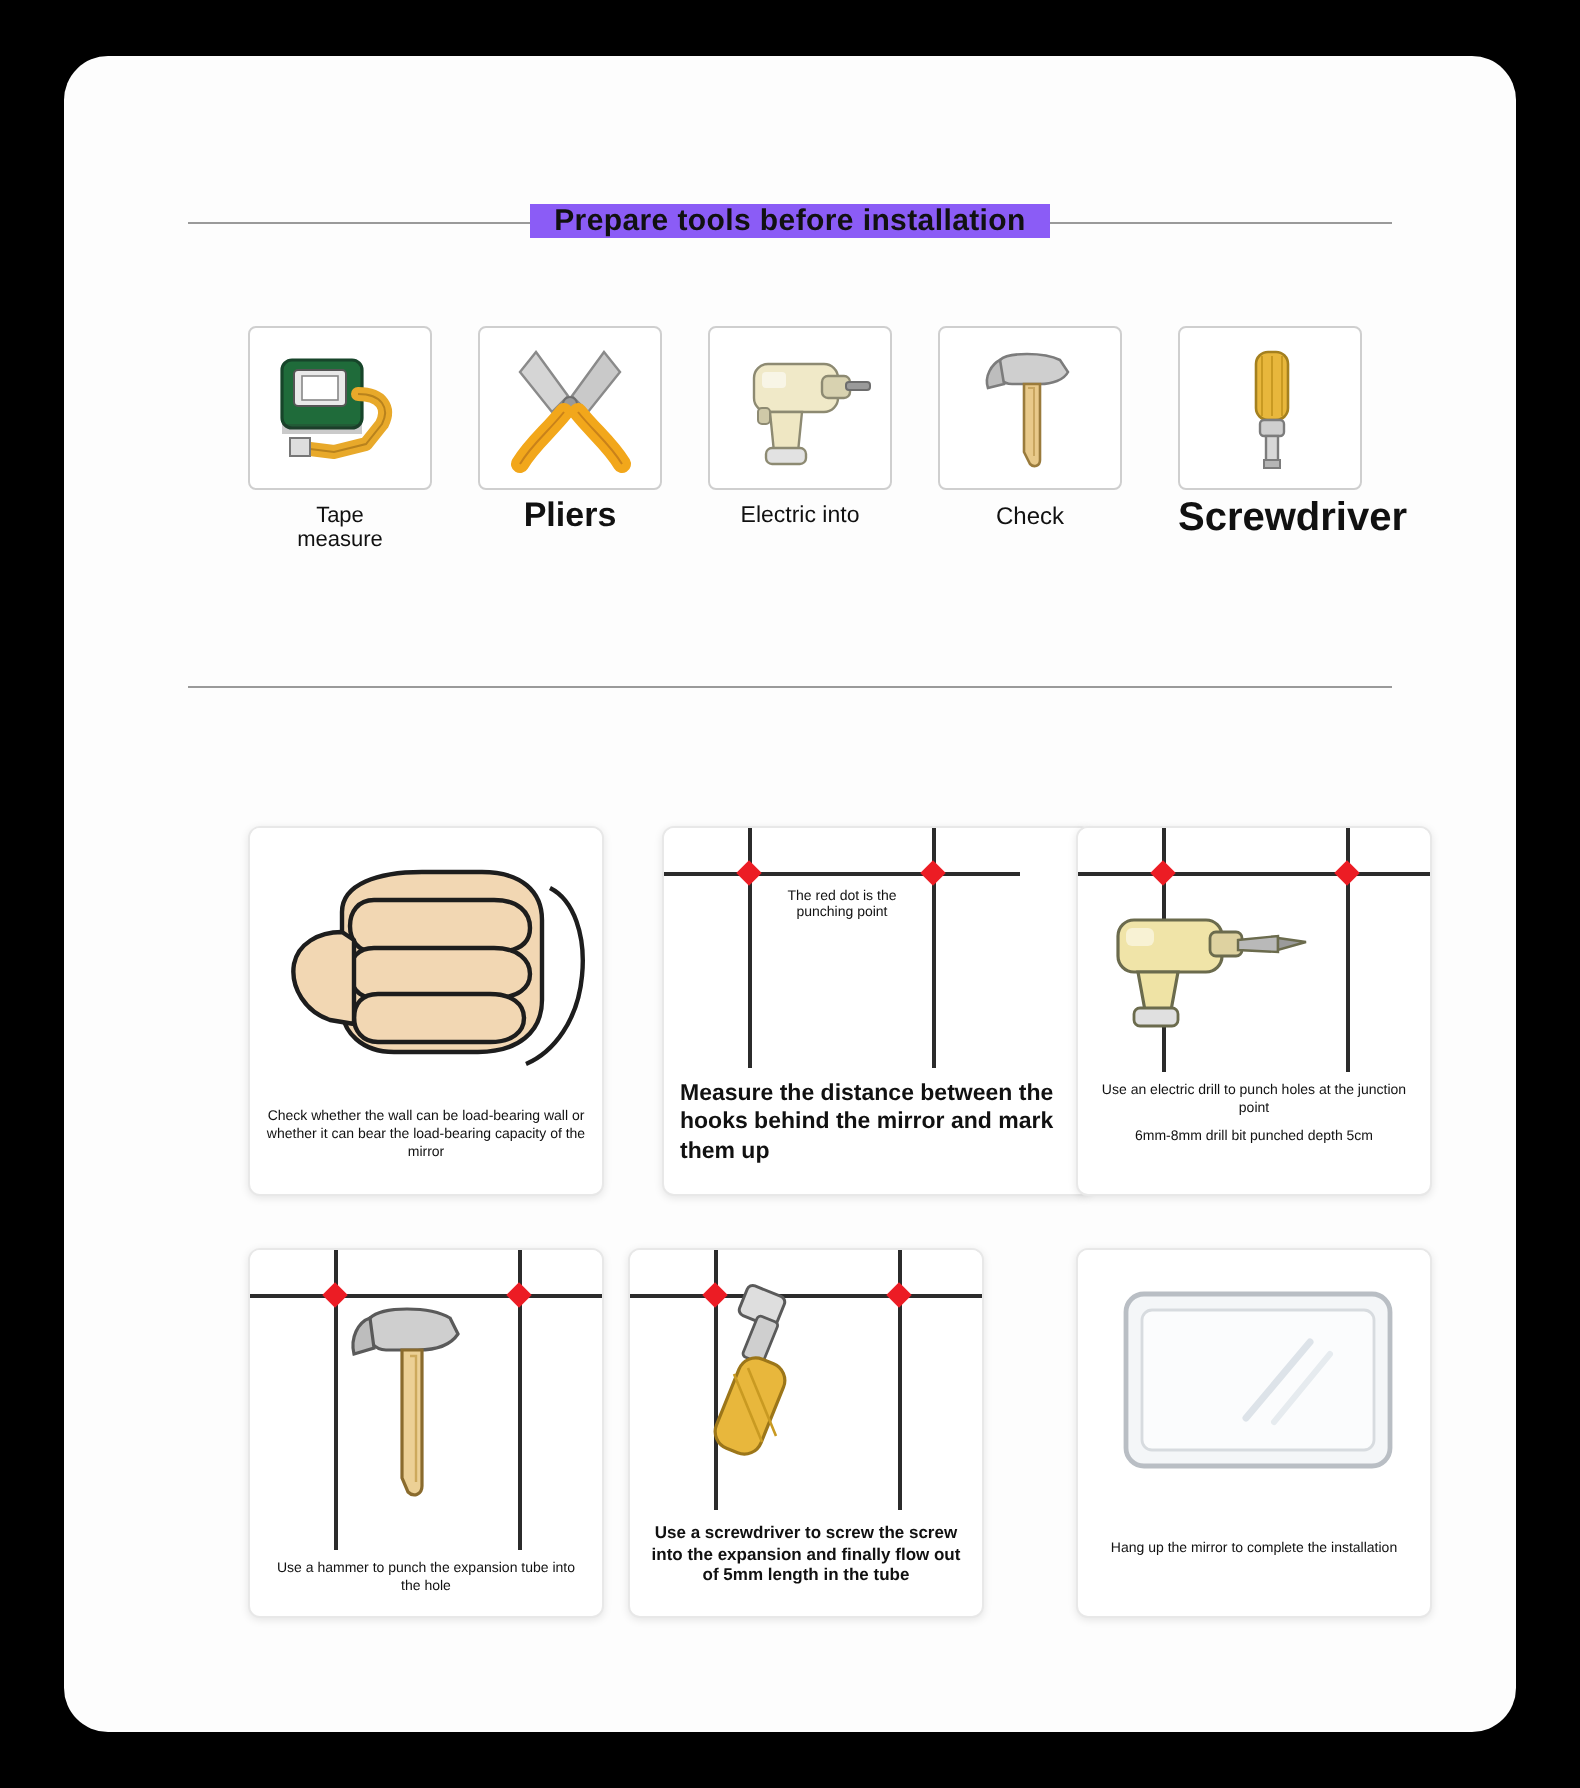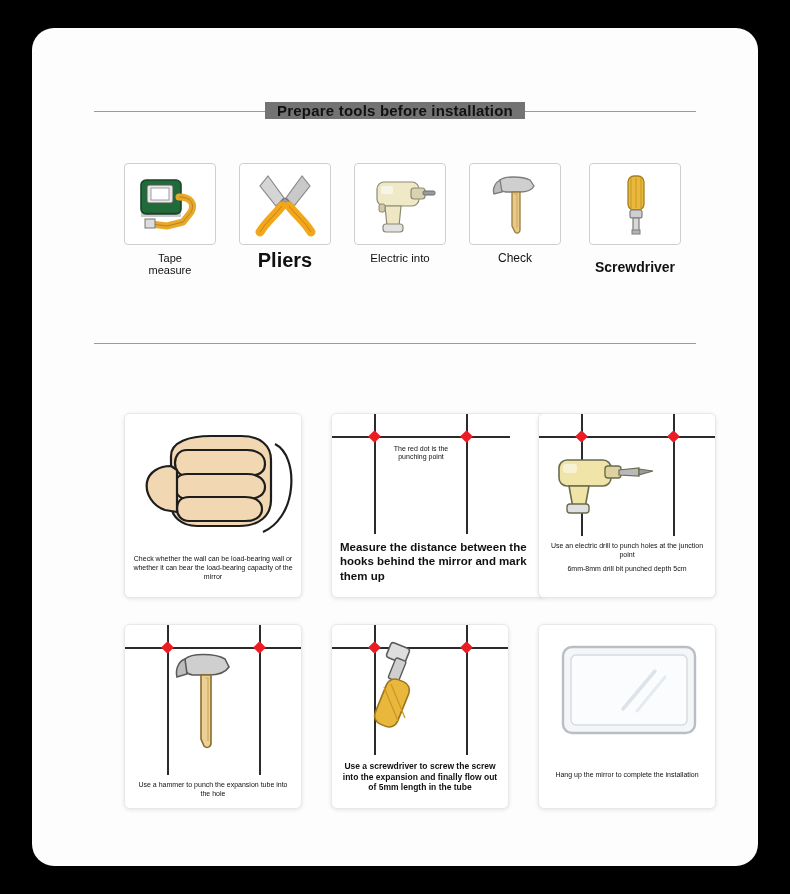--- a/index.html
+++ b/index.html
@@ -35,21 +35,21 @@
     top: 50%;
     height: 1px;
     background: #9a9a9a;
   }
   .heading-text {
     position: relative;
     display: inline-block;
     font-size: 15px;
     font-weight: bold;
     color: #111;
-    background: #737373;
+    background: #8b5cf6;
     padding: 0 12px;
     letter-spacing: .2px;
   }
 
   
   .tools {
     position: absolute;
     left: 92px;
     top: 113px;
     width: 560px;
@@ -164,21 +164,21 @@
             <path d="M28 12 L44 34 L36 42 L20 22 Z" fill="#d5d5d5"></path>
             <path d="M62 12 L46 34 L54 42 L70 22 Z" fill="#c9c9c9"></path>
           </g>
           <circle cx="45" cy="38" r="3.5" fill="#9a9a9a" stroke="#6d6d6d" stroke-width="1"></circle>
           <path d="M42 42 C34 52 26 58 20 68" fill="none" stroke="#f2a71b" stroke-width="9" stroke-linecap="round"></path>
           <path d="M49 42 C57 52 65 58 71 68" fill="none" stroke="#f2a71b" stroke-width="9" stroke-linecap="round"></path>
           <path d="M42 42 C34 52 26 58 20 68" fill="none" stroke="#c9821a" stroke-width="1"></path>
           <path d="M49 42 C57 52 65 58 71 68" fill="none" stroke="#c9821a" stroke-width="1"></path>
         </svg>
       </div>
-      <div class="tool-label" style="font-size:20px; font-weight:bold; margin-top:4px;">Pliers</div>
+      <div class="tool-label" style="font-size:17px; font-weight:bold; margin-top:4px;">Pliers</div>
     </div>
 
     <div class="tool" style="left:230px; top:22px; width:92px;">
       <div class="tool-box">
         <svg width="92" height="82" viewBox="0 0 92 82">
           <rect x="22" y="18" width="42" height="24" rx="7" fill="#f0e9c8" stroke="#8d8a72" stroke-width="1.2"></rect>
           <rect x="56" y="24" width="14" height="11" rx="3" fill="#d8d2b0" stroke="#8d8a72" stroke-width="1.2"></rect>
           <rect x="68" y="27" width="12" height="4" rx="1.5" fill="#9a9a9a" stroke="#6d6d6d" stroke-width="1"></rect>
           <path d="M30 42 L46 42 L44 62 L32 62 Z" fill="#efe7c3" stroke="#8d8a72" stroke-width="1.2"></path>
           <rect x="28" y="60" width="20" height="8" rx="3" fill="#e2e2e2" stroke="#8d8a72" stroke-width="1.2"></rect>
@@ -204,21 +204,21 @@
     <div class="tool" style="left:465px; top:22px; width:92px;">
       <div class="tool-box">
         <svg width="92" height="82" viewBox="0 0 92 82">
           <rect x="38" y="12" width="16" height="34" rx="6" fill="#e8b73c" stroke="#a4801f" stroke-width="1.3"></rect>
           <path d="M41 14 L41 44 M46 14 L46 44 M51 14 L51 44" stroke="#c99a22" stroke-width="1"></path>
           <rect x="40" y="46" width="12" height="8" rx="2" fill="#cfcfcf" stroke="#7c7c7c" stroke-width="1.2"></rect>
           <rect x="43" y="54" width="6" height="14" fill="#d8d8d8" stroke="#7c7c7c" stroke-width="1.2"></rect>
           <rect x="42" y="66" width="8" height="4" fill="#b5b5b5" stroke="#7c7c7c" stroke-width="1"></rect>
         </svg>
       </div>
-      <div class="tool-label" style="font-size:14px; font-weight:bold; margin-top:15px;">Screwdriver</div>
+      <div class="tool-label" style="font-size:20px; font-weight:bold; margin-top:3px;">Screwdriver</div>
     </div>
   </div>
 
   <div class="heading-wrap" style="top:315px;">
     <div class="heading-rule" style="left:62px; width:602px;"></div>
   </div>
 
   <div class="steps">
 
     <div class="card" style="left:30px; top:0px; width:178px; height:185px;">
@@ -280,21 +280,21 @@
         <svg width="110" height="110" viewBox="0 0 110 110" style="position:absolute; left:38px; top:22px;">
           <path d="M22 12 C28 6 52 6 62 12 L66 20 C62 26 54 28 46 28 L30 28 C24 28 20 22 20 18 Z" fill="#cfcfcf" stroke="#5a5a5a" stroke-width="1.6"></path>
           <path d="M22 12 C16 14 12 22 14 30 L24 27 Z" fill="#bdbdbd" stroke="#5a5a5a" stroke-width="1.6"></path>
           <path d="M38 28 L48 28 L48 96 C48 100 44 102 41 99 L38 92 Z" fill="#ecd095" stroke="#8a6b2d" stroke-width="1.6"></path>
           <path d="M42 31 L45 31 L45 94" stroke="#cda95c" stroke-width="1.2" fill="none"></path>
         </svg>
       </div>
       <div class="card-cap cap-sm">Use a hammer to punch the expansion tube into the hole</div>
     </div>
 
-    <div class="card" style="left:237px; top:211px; width:178px; height:185px;">
+    <div class="card" style="left:220px; top:211px; width:178px; height:185px;">
       <div class="card-art" style="height:130px;">
         <div class="hline" style="left:0px; top:22px; width:178px;"></div>
         <div class="vline" style="left:42px; top:0px; height:130px;"></div>
         <div class="vline" style="left:134px; top:0px; height:130px;"></div>
         <div class="dot" style="left:38px; top:18px;"></div>
         <div class="dot" style="left:130px; top:18px;"></div>
         <svg width="96" height="104" viewBox="0 0 96 104" style="position:absolute; left:30px; top:16px;">
           <rect x="26" y="4" width="20" height="16" rx="3" fill="#dedede" stroke="#5a5a5a" stroke-width="1.5" transform="rotate(22 36 12)"></rect>
           <rect x="30" y="18" width="11" height="22" rx="2" fill="#cfcfcf" stroke="#5a5a5a" stroke-width="1.4" transform="rotate(22 36 28)"></rect>
           <rect x="18" y="38" width="24" height="48" rx="9" fill="#e8b73c" stroke="#9c7619" stroke-width="1.6" transform="rotate(22 30 62)"></rect>

